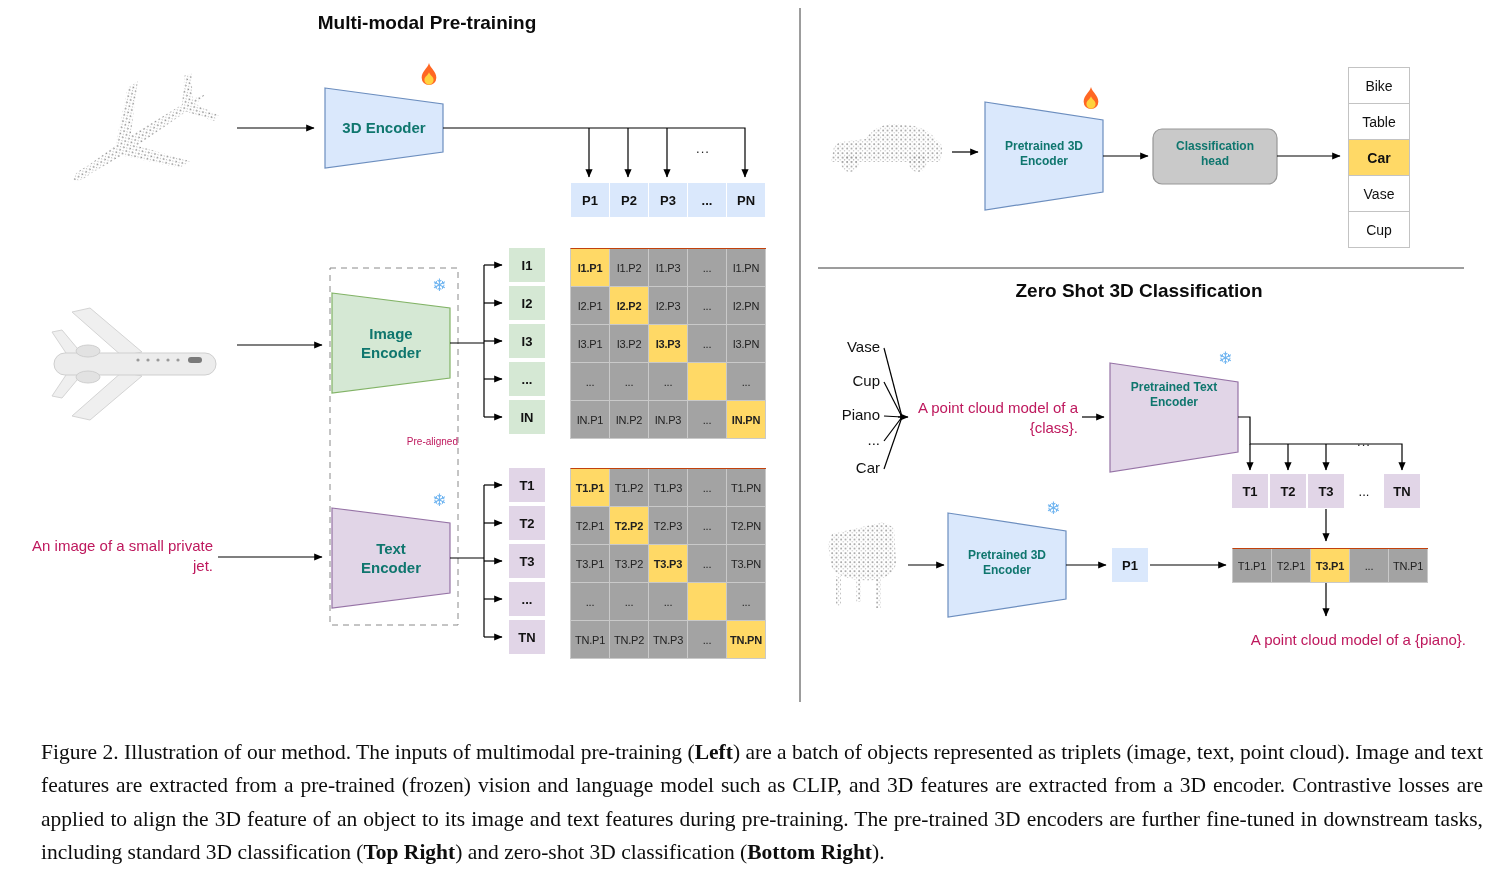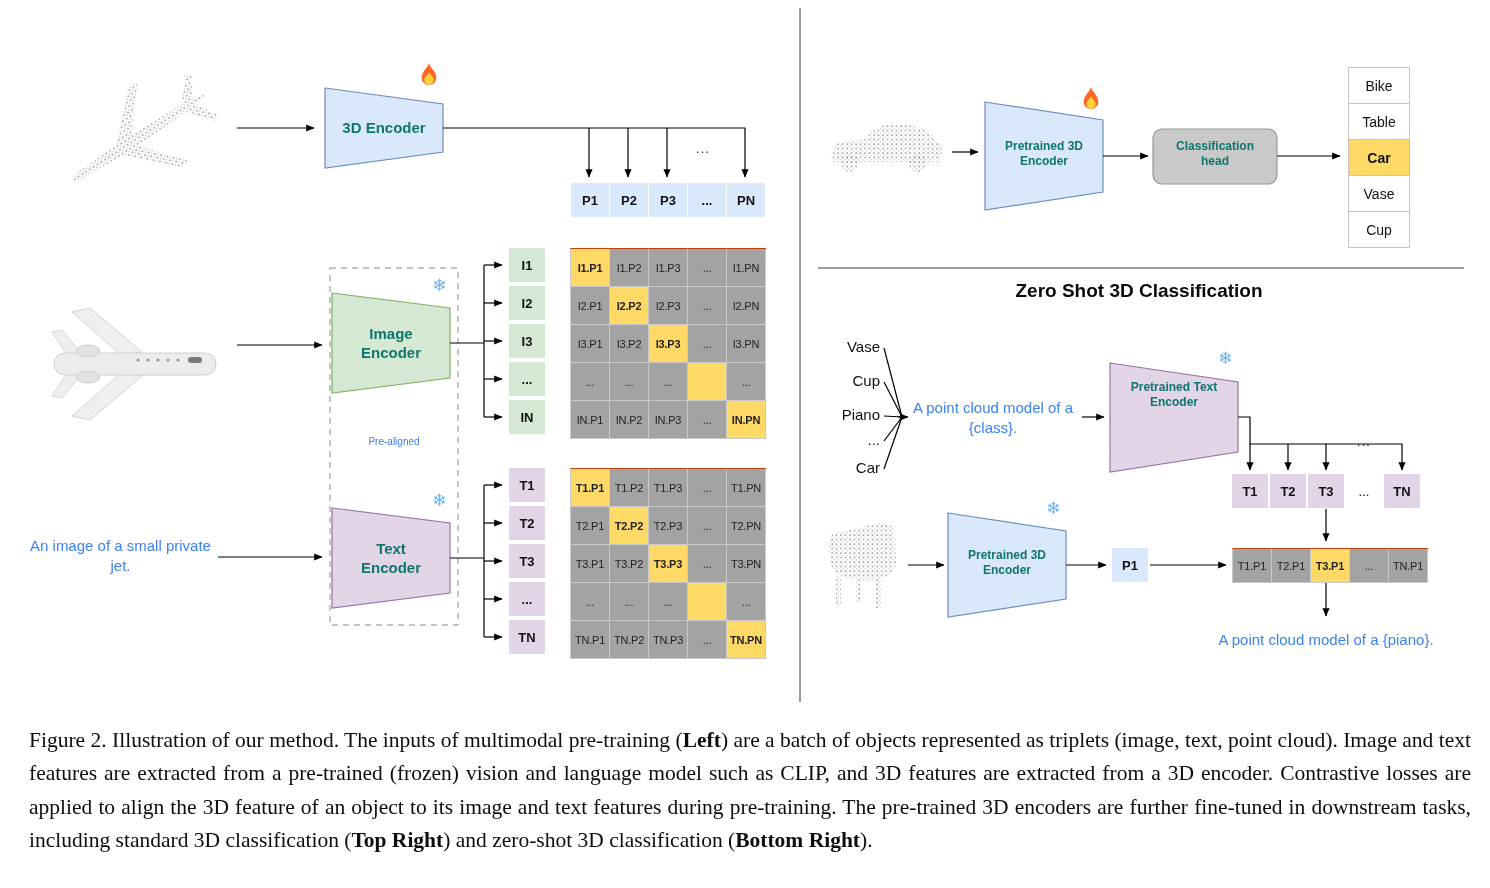--- a/index.html
+++ b/index.html
@@ -1,41 +1,41 @@
 <!DOCTYPE html>
 <html style="--c-highlight: #ffd966; --c-blue: #dae8fc; --c-green: #d5e8d4; --c-purple: #e1d5e7; --c-head_gray: #c9c9c9;"><head>
 <meta charset="utf-8">
 <style>
   body{margin:0;background:#fff}
   #canvas{position:relative;width:1490px;height:888px;background:#fff;
           font-family:"Liberation Sans",sans-serif;color:#111;overflow:hidden}
   .ttl{position:absolute;font-weight:700;font-size:19px;text-align:center;color:#0b0b0b}
   .enc-lbl{position:absolute;font-weight:700;font-size:15px;text-align:center;line-height:1.25;color:#0f766e}
   .enc-lbl.sm{font-size:12px}
-  .note{position:absolute;font-size:15px;text-align:center;line-height:1.35;color:#3b82f6}
+  .note{position:absolute;font-size:15px;text-align:right;line-height:1.35;color:#be185d}
   .dots-lbl{position:absolute;font-size:13px;text-align:center;letter-spacing:1px;color:#222}
   .p-row{position:absolute;display:grid;grid-template-columns:repeat(5,38px);gap:1px}
   .p-cell{height:34px;background:var(--c-blue,#dae8fc);display:flex;align-items:center;justify-content:center;font-weight:700;font-size:13px}
   .lab-col{position:absolute;display:grid;grid-auto-rows:34px;row-gap:4px}
   .lab{width:36px;display:flex;align-items:center;justify-content:center;font-weight:700;font-size:13px}
   .lab.green{background:var(--c-green,#d5e8d4)}
   .lab.purple{background:var(--c-purple,#e1d5e7)}
   .matrix{position:absolute;display:grid;grid-template-columns:repeat(5,39px);grid-auto-rows:38px;
           border-top:1px solid #c2410c;border-left:1px solid #c9c9c9;background:#a3a3a3}
   .matrix.short{grid-auto-rows:34px}
   .mcell{border-right:1px solid #c9c9c9;border-bottom:1px solid #c9c9c9;display:flex;align-items:center;justify-content:center;font-size:11px;color:#222;letter-spacing:-0.2px}
   .mcell.diag{background:var(--c-highlight,#ffd966);font-weight:700}
   .class-list{position:absolute}
   .class-item{width:60px;height:35px;border:1px solid #c3c3c3;margin-top:-1px;background:#fff;display:flex;align-items:center;justify-content:center;font-size:14px}
   .class-item.hl{background:var(--c-highlight,#ffd966);font-weight:700}
   .zs-word{position:absolute;width:68px;text-align:right;font-size:15px;color:#101010}
   .t-cell{position:absolute;width:36px;height:34px;display:flex;align-items:center;justify-content:center;font-weight:700;font-size:13px;background:var(--c-purple,#e1d5e7)}
   .t-cell.plain{background:transparent;font-weight:400;font-size:13px}
   .t-cell.blue{background:var(--c-blue,#dae8fc)}
-  .caption{position:absolute;left:25px;top:720px;width:1442px;margin:4px;
+  .caption{position:absolute;left:25px;top:720px;width:1442px;margin:16px;
            font-family:"Liberation Serif",serif;font-size:21.5px;line-height:1.55;text-align:justify;color:#0d0d0d}
   .snow{position:absolute;font-size:17px;color:#6fb4f0;font-family:"DejaVu Sans",sans-serif;line-height:1}
   .flame{position:absolute}
   svg.overlay{position:absolute;left:0;top:0;pointer-events:none}
 </style>
 </head>
 <body>
 
 <div id="canvas">
 
@@ -143,20 +143,21 @@
       <line x1="1288" y1="444" x2="1288" y2="470" marker-end="url(#ah)"></line>
       <line x1="1326" y1="444" x2="1326" y2="470" marker-end="url(#ah)"></line>
       <line x1="1326" y1="509" x2="1326" y2="541" marker-end="url(#ah)"></line>
       <line x1="908" y1="565" x2="944" y2="565" marker-end="url(#ah)"></line>
       <line x1="1066" y1="565" x2="1106" y2="565" marker-end="url(#ah)"></line>
       <line x1="1150" y1="565" x2="1226" y2="565" marker-end="url(#ah)"></line>
       <line x1="1326" y1="583" x2="1326" y2="616" marker-end="url(#ah)"></line>
     </g>
   </svg>
 
+  <div class="ttl" style="left:177px;top:12px;width:500px">Multi-modal Pre-training</div>
 
   <div class="enc-lbl" style="left:328px;top:119px;width:112px">3D Encoder</div>
   <svg class="flame" style="left:418px;top:62px" width="22" height="26" viewBox="0 0 24 28">
     <path d="M12,1 C13.5,7 20,10 20,17 a8,8 0 0 1 -16,0 C4,10 10.5,7 12,1 Z" fill="#ff6723"></path>
     <path d="M12,11 c1,3.5 5,4.5 5,8.5 a5,5 0 0 1 -10,0 c0,-4 4,-5 5,-8.5 Z" fill="#ffd23e"></path>
   </svg>
 
   <div class="enc-lbl" style="left:354px;top:325px;width:74px">Image Encoder</div>
   <span class="snow" style="left:432px;top:277px">❄</span>
 

